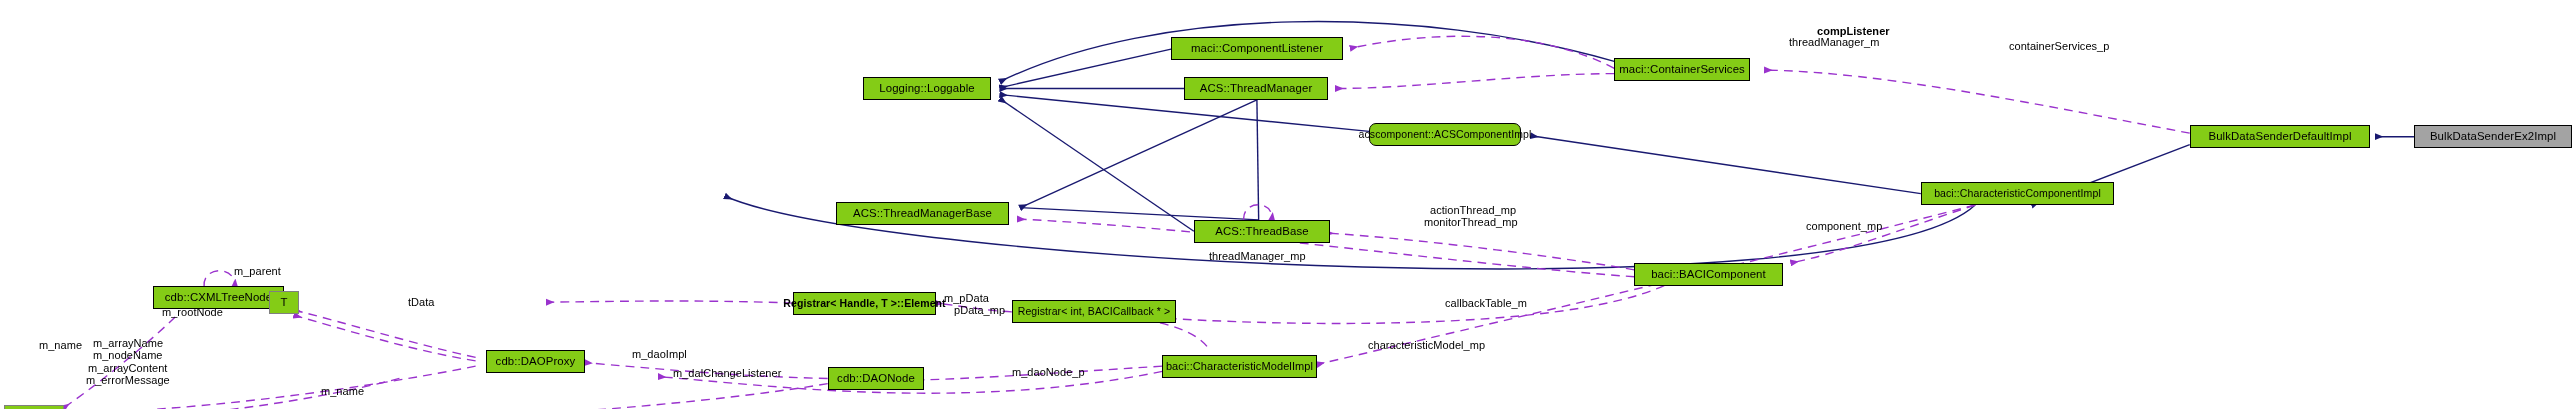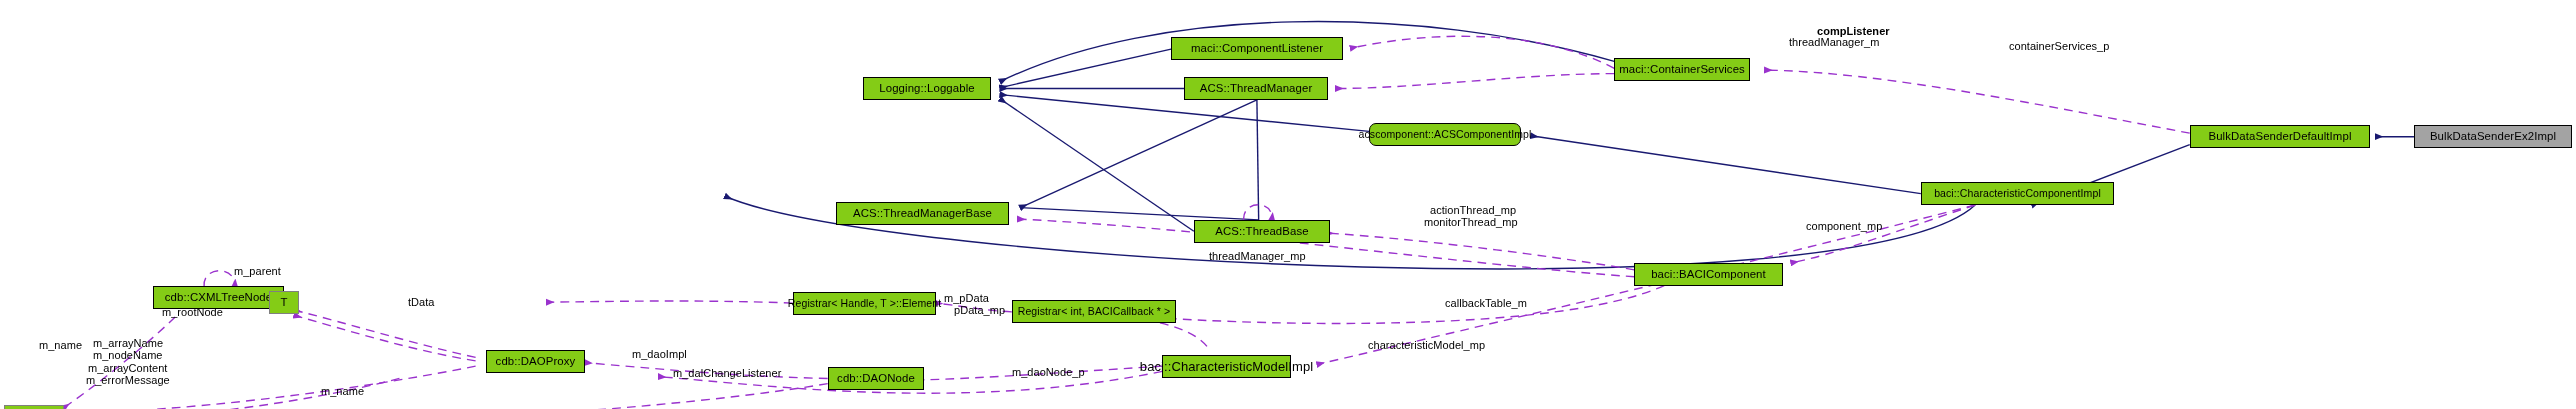--- a/index.html
+++ b/index.html
@@ -142,27 +142,27 @@
   <div class="node" style="left:1194px;top:220px;width:136px;height:23px;">ACS::ThreadBase</div>
 
   <div class="node" style="left:1921px;top:182px;width:193px;height:23px;font-size:10.5px;">baci::CharacteristicComponentImpl</div>
 
   <div class="node" style="left:1634px;top:263px;width:149px;height:23px;">baci::BACIComponent</div>
 
   <div class="node" style="left:153px;top:286px;width:131px;height:23px;">cdb::CXMLTreeNode</div>
 
   <div class="node thin" style="left:269px;top:291px;width:30px;height:23px;">T</div>
 
-  <div class="node" style="left:793px;top:292px;width:143px;height:23px;font-size:10.5px;">Registrar&lt; Handle, T &gt;::Element</div>
+  <div class="node" style="left:793px;top:292px;width:143px;height:23px;font-size:10.5px;font-weight:bold;">Registrar&lt; Handle, T &gt;::Element</div>
 
   <div class="node" style="left:1012px;top:300px;width:164px;height:23px;font-size:10.5px;">Registrar&lt; int, BACICallback * &gt;</div>
 
   <div class="node" style="left:486px;top:350px;width:99px;height:23px;">cdb::DAOProxy</div>
 
-  <div class="node" style="left:1162px;top:355px;width:129px;height:23px;font-size:13px;">baci::CharacteristicModelImpl</div>
+  <div class="node" style="left:1162px;top:355px;width:155px;height:23px;font-size:11px;">baci::CharacteristicModelImpl</div>
 
   <div class="node thin" style="left:3.5px;top:405px;width:60px;height:23px;">string</div>
 
 
   <div class="node" style="left:828px;top:367px;width:96px;height:23px;">cdb::DAONode</div>
 
   <div class="elabel" style="left:1817px;top:26px;font-weight:bold;">compListener</div>
   <div class="elabel" style="left:1789px;top:37px;">threadManager_m</div>
   <div class="elabel" style="left:2009px;top:41px;">containerServices_p</div>
   <div class="elabel" style="left:1219px;top:87px;">NullThreadBase</div>

